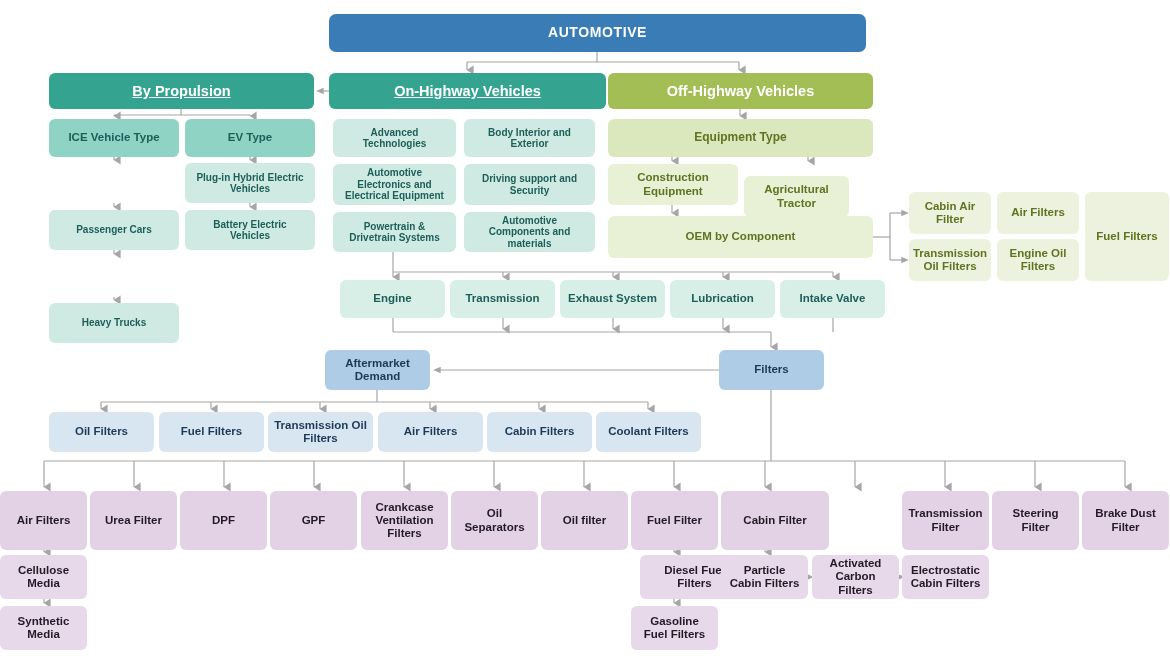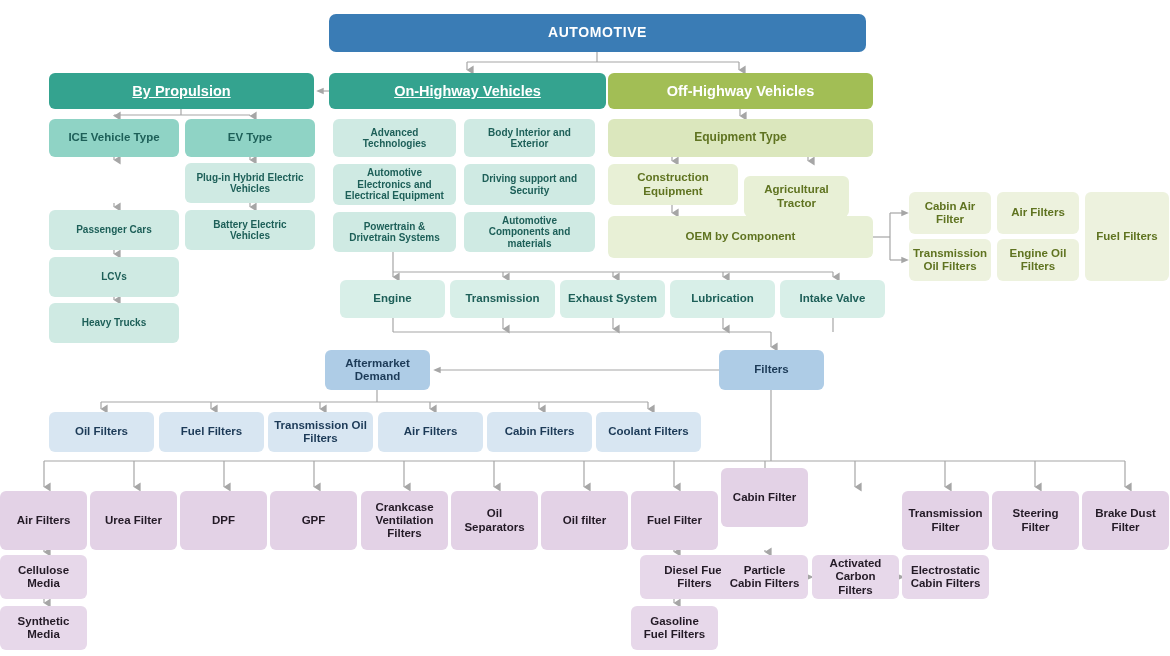--- a/index.html
+++ b/index.html
@@ -221,21 +221,20 @@
     <div class="node n-teal-head" style="left: 49px; top: 73px; width: 265px; height: 36px;">By Propulsion</div>
     <div class="node n-teal-head" style="left: 329px; top: 73px; width: 277px; height: 36px;">On-Highway Vehicles</div>
     <div class="node n-olive-head" style="left: 608px; top: 73px; width: 265px; height: 36px;">Off-Highway Vehicles</div>
     <div class="node n-teal-mid" style="left: 49px; top: 119px; width: 130px; height: 38px;">ICE Vehicle Type</div>
     <div class="node n-teal-mid" style="left: 185px; top: 119px; width: 130px; height: 38px;">EV Type</div>
     <div class="node n-teal-soft" style="left: 185px; top: 163px; width: 130px; height: 40px;">Plug-in Hybrid Electric
 Vehicles</div>
     <div class="node n-teal-soft" style="left: 49px; top: 210px; width: 130px; height: 40px;">Passenger Cars</div>
     <div class="node n-teal-soft" style="left: 185px; top: 210px; width: 130px; height: 40px;">Battery Electric
 Vehicles</div>
-    <div class="node n-teal-soft" style="left: 49px; top: 257px; width: 130px; height: 40px;">LCVs</div>
     <div class="node n-teal-soft" style="left: 49px; top: 303px; width: 130px; height: 40px;">Heavy Trucks</div>
     <div class="node n-teal-soft" style="left: 333px; top: 119px; width: 123px; height: 38px;">Advanced
 Technologies</div>
     <div class="node n-teal-soft" style="left: 464px; top: 119px; width: 131px; height: 38px;">Body Interior and
 Exterior</div>
     <div class="node n-teal-soft" style="left: 333px; top: 164px; width: 123px; height: 41px;">Automotive
 Electronics and
 Electrical Equipment</div>
     <div class="node n-teal-soft" style="left: 464px; top: 164px; width: 131px; height: 41px;">Driving support and
 Security</div>
@@ -276,21 +275,21 @@
     <div class="node n-purple" style="left: 90px; top: 491px; width: 87px; height: 59px;">Urea Filter</div>
     <div class="node n-purple" style="left: 180px; top: 491px; width: 87px; height: 59px;">DPF</div>
     <div class="node n-purple" style="left: 270px; top: 491px; width: 87px; height: 59px;">GPF</div>
     <div class="node n-purple" style="left: 361px; top: 491px; width: 87px; height: 59px;">Crankcase
 Ventilation
 Filters</div>
     <div class="node n-purple" style="left: 451px; top: 491px; width: 87px; height: 59px;">Oil
 Separators</div>
     <div class="node n-purple" style="left: 541px; top: 491px; width: 87px; height: 59px;">Oil filter</div>
     <div class="node n-purple" style="left: 631px; top: 491px; width: 87px; height: 59px;">Fuel Filter</div>
-    <div class="node n-purple" style="left: 721px; top: 468px; width: 87px; height: 59px;">Cabin Filter</div>
+    <div class="node n-purple" style="left: 721px; top: 491px; width: 108px; height: 59px;">Cabin Filter</div>
     <div class="node n-purple" style="left: 902px; top: 491px; width: 87px; height: 59px;">Transmission
 Filter</div>
     <div class="node n-purple" style="left: 992px; top: 491px; width: 87px; height: 59px;">Steering
 Filter</div>
     <div class="node n-purple" style="left: 1082px; top: 491px; width: 87px; height: 59px;">Brake Dust
 Filter</div>
     <div class="node n-purple-soft" style="left: 0px; top: 555px; width: 87px; height: 44px;">Cellulose
 Media</div>
     <div class="node n-purple-soft" style="left: 0px; top: 606px; width: 87px; height: 44px;">Synthetic
 Media</div>

